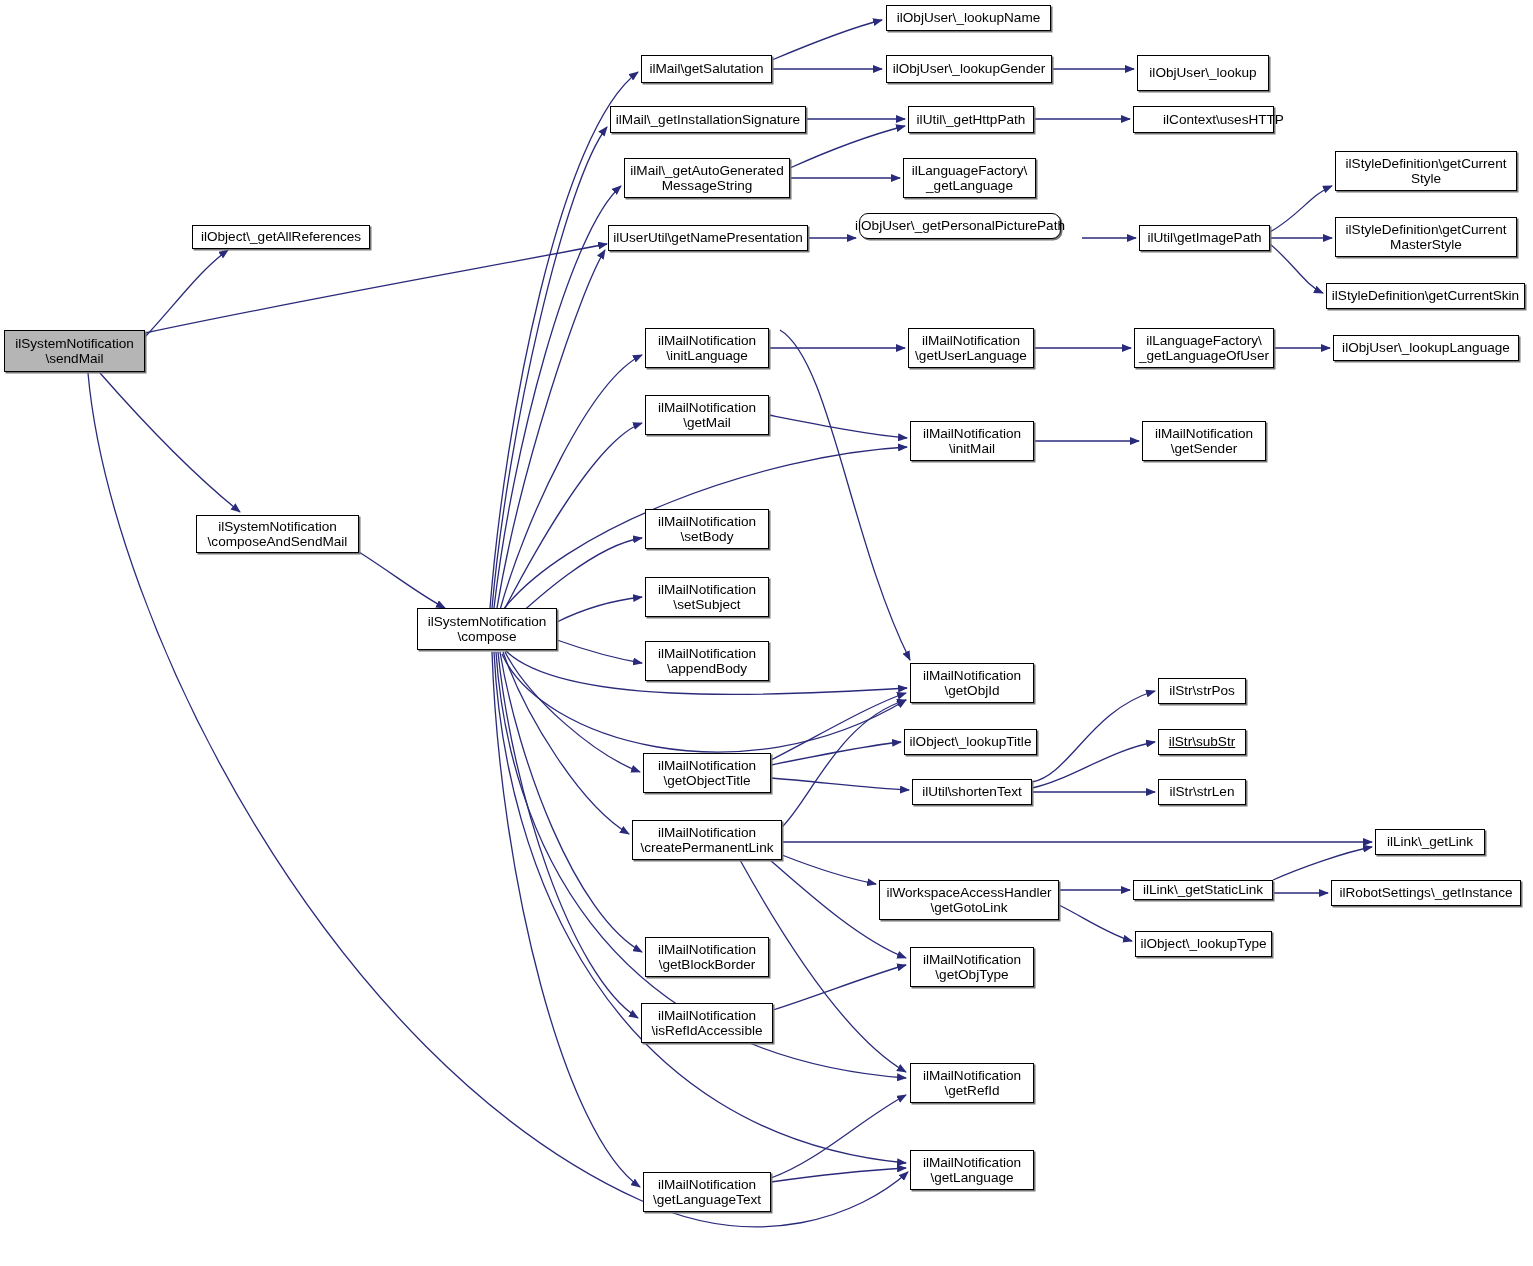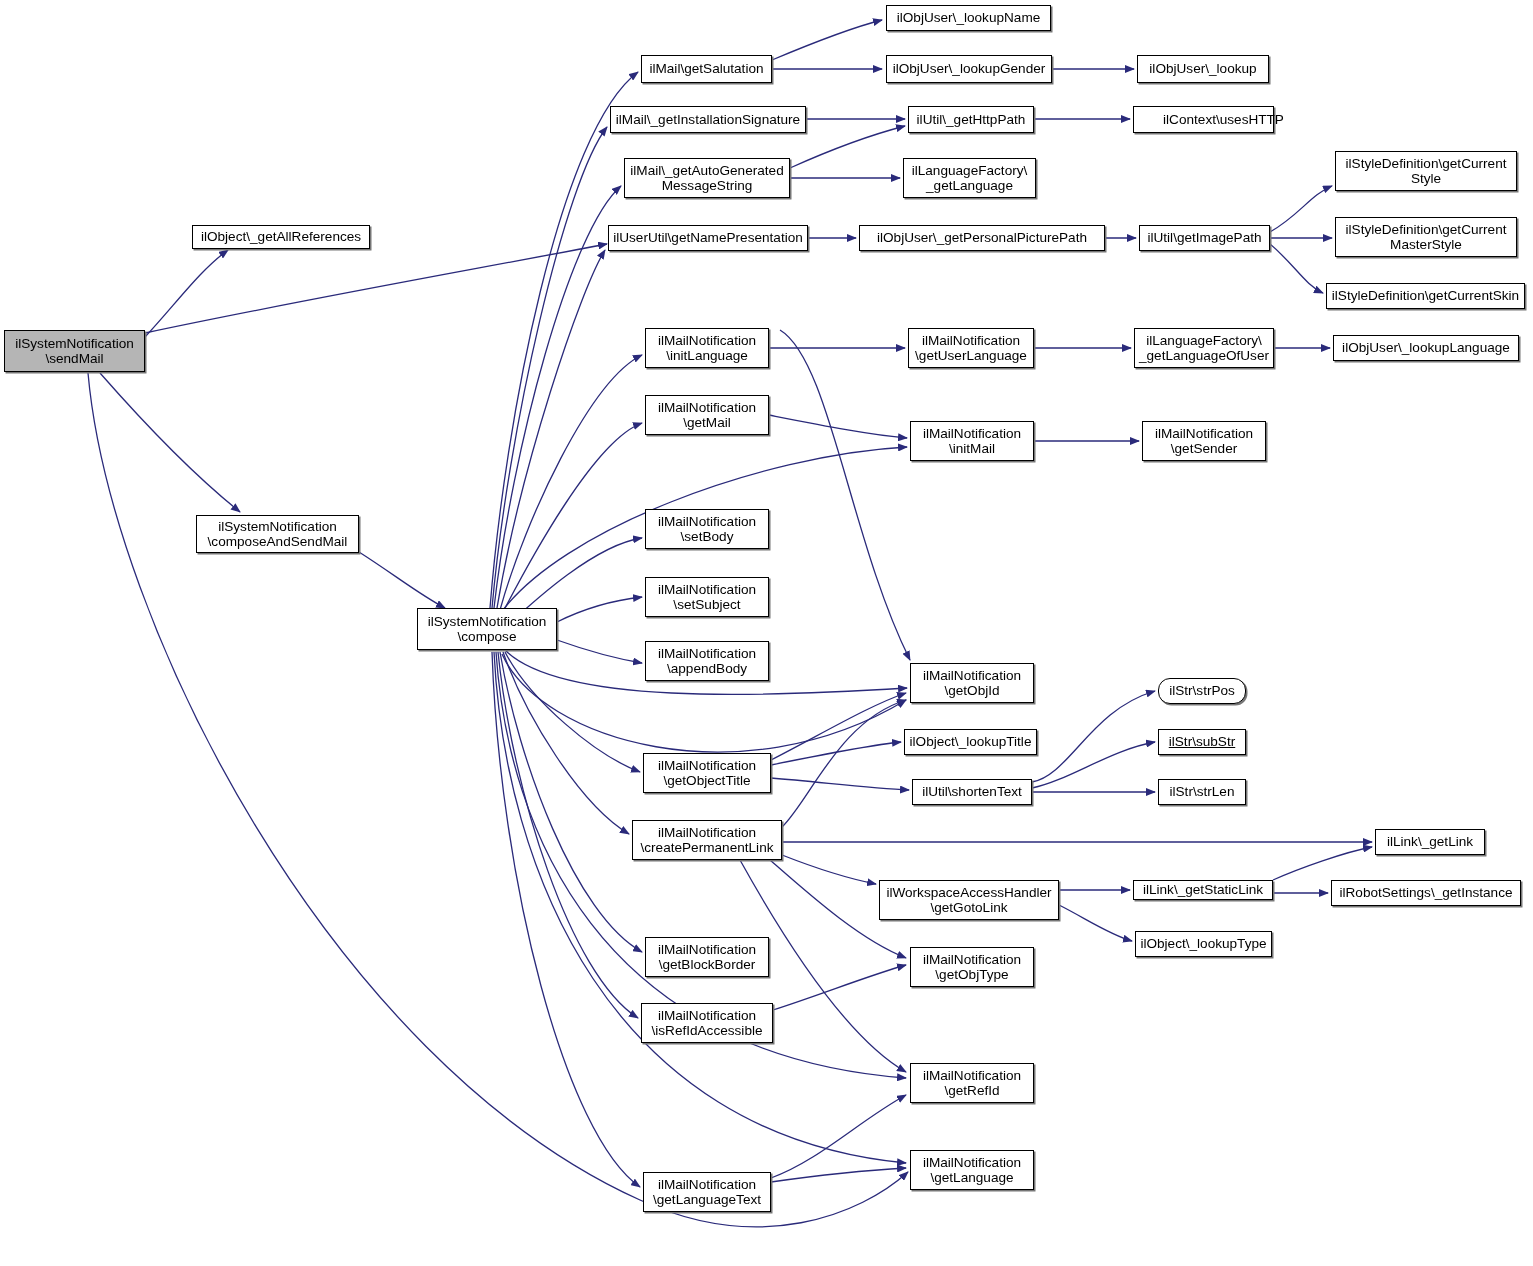--- a/index.html
+++ b/index.html
@@ -122,24 +122,24 @@
       <div class="node" style="left: 886px; top: 55px; width: 166px; height: 28px;">
         <span>ilObjUser\_lookupGender</span>
       </div>
       <div class="node" style="left: 908px; top: 106px; width: 126px; height: 27px;">
         <span>ilUtil\_getHttpPath</span>
       </div>
       <div class="node" style="left: 903px; top: 158px; width: 133px; height: 40px;">
         <span>ilLanguageFactory\
 _getLanguage</span>
       </div>
-      <div class="node" style="left: 859px; top: 225px; width: 246px; height: 26px;">
+      <div class="node" style="left: 859px; top: 213px; width: 202px; height: 26px; border-radius: 9px;">
         <span>ilObjUser\_getPersonalPicturePath</span>
       </div>
-      <div class="node" style="left: 1137px; top: 55px; width: 132px; height: 28px;">
+      <div class="node" style="left: 1137px; top: 55px; width: 132px; height: 36px;">
         <span>ilObjUser\_lookup</span>
       </div>
       <div class="node" style="left: 1133px; top: 106px; width: 141px; height: 27px; padding-left: 40px;">
         <span>ilContext\usesHTTP</span>
       </div>
       <div class="node" style="left: 1139px; top: 225px; width: 131px; height: 26px;">
         <span>ilUtil\getImagePath</span>
       </div>
       <div class="node" style="left: 1335px; top: 151px; width: 182px; height: 40px;">
         <span>ilStyleDefinition\getCurrent
@@ -230,21 +230,21 @@
         <span>ilLanguageFactory\
 _getLanguageOfUser</span>
       </div>
       <div class="node" style="left: 1142px; top: 421px; width: 124px; height: 40px;">
         <span>ilMailNotification
 \getSender</span>
       </div>
       <div class="node" style="left: 1333px; top: 335px; width: 186px; height: 26px;">
         <span>ilObjUser\_lookupLanguage</span>
       </div>
-      <div class="node" style="left: 1158px; top: 678px; width: 88px; height: 26px; border-radius: 12px;">
+      <div class="node" style="left: 1158px; top: 678px; width: 88px; height: 26px;">
         <span>ilStr\strPos</span>
       </div>
       <div class="node" style="left: 1158px; top: 729px; width: 88px; height: 26px; text-decoration: underline;">
         <span>ilStr\subStr</span>
       </div>
       <div class="node" style="left: 1158px; top: 779px; width: 88px; height: 26px;">
         <span>ilStr\strLen</span>
       </div>
       <div class="node" style="left: 1375px; top: 829px; width: 110px; height: 26px;">
         <span>ilLink\_getLink</span>

